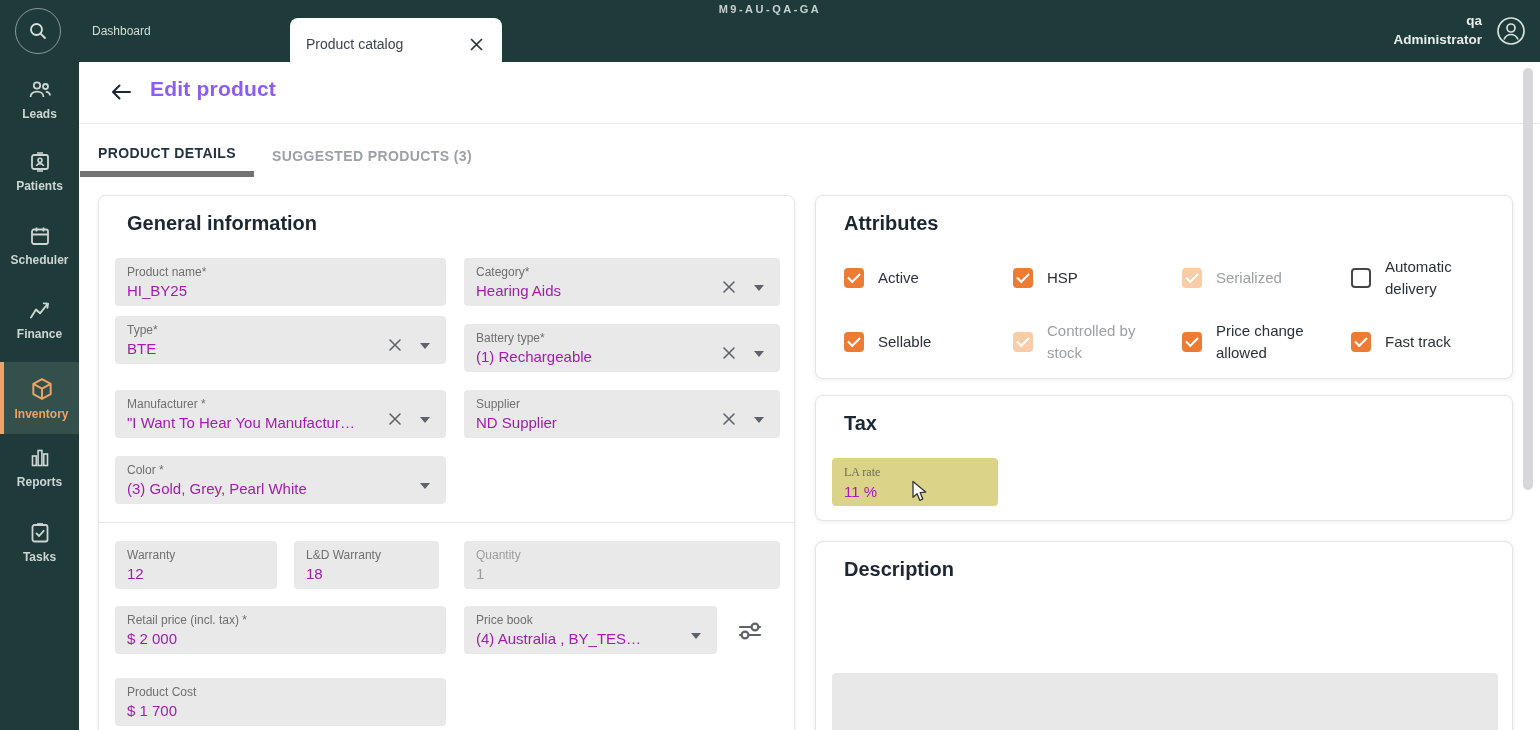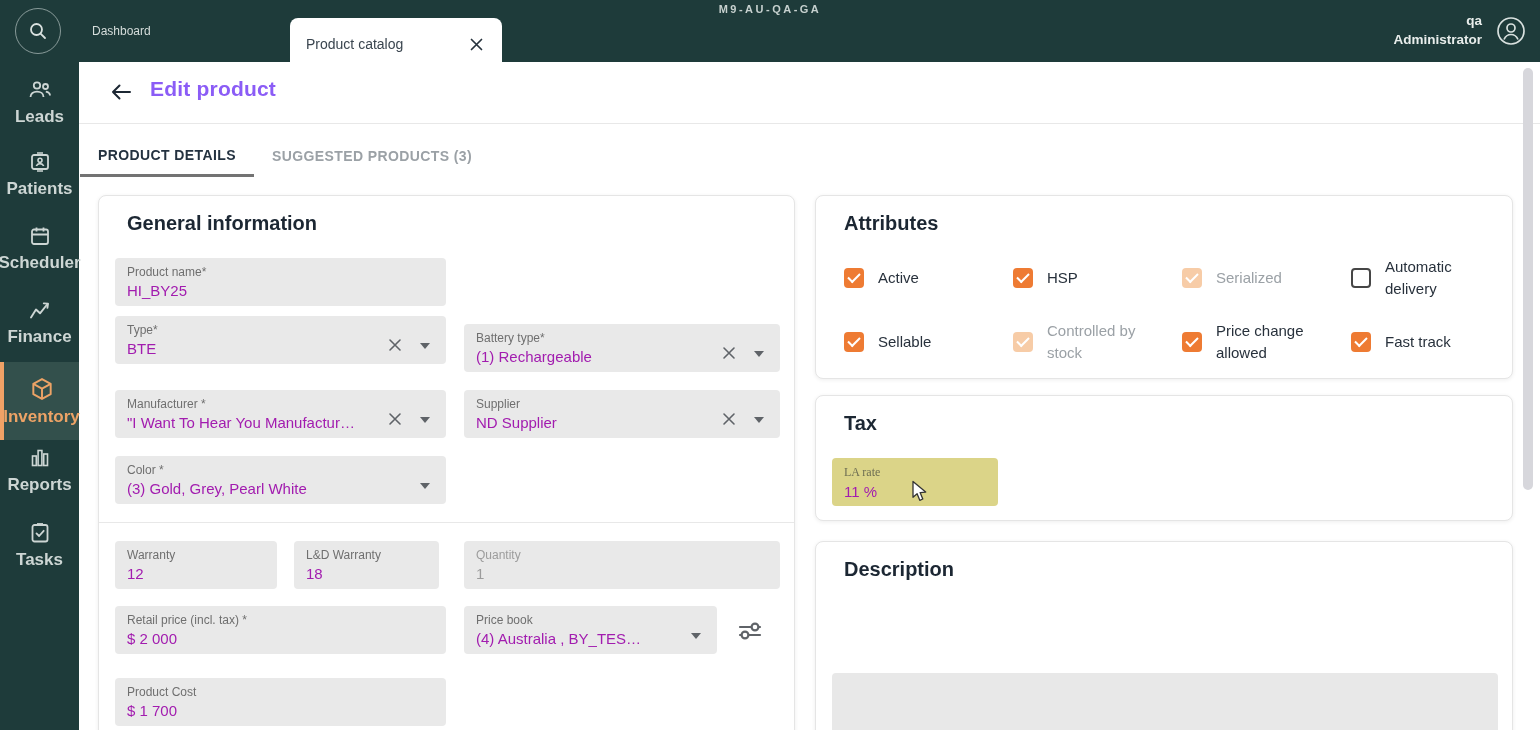--- a/index.html
+++ b/index.html
@@ -23,33 +23,33 @@
   .browser-tab .tab-text { font-size:14px; color:#3A454F; }
   .tab-close { margin-left:auto; display:flex; align-items:center; cursor:pointer; padding:4px; }
   .user-block { right:58px; top:11px; text-align:right; color:#E8EDEB; font-size:13.5px;
     font-weight:600; line-height:19px; }
   .avatar { right:13px; top:15px; width:32px; height:32px; display:flex; cursor:pointer; }
 
   
   .sidebar { left:0; top:62px; width:79px; height:668px; background:#1E3B3A; z-index:4; }
   .side-item { position:absolute; left:0; width:79px; display:flex; flex-direction:column;
     align-items:center; gap:5px; cursor:pointer; color:#CDD6D4; }
-  .side-item .lbl { font-size:17px; font-weight:600; }
+  .side-item .lbl { font-size:12px; font-weight:600; }
   .side-item.active { background:#33504C; border-left:4px solid #F1A266; width:79px;
     padding:14px 0 13px; color:#EDA366; }
   .side-item.active .lbl { color:#EDA366; }
 
   
   .page-head { left:79px; top:62px; width:1461px; height:62px; background:#fff; border-bottom:1px solid #E8E8E8; }
   .back-btn { left:108px; top:79px; width:28px; height:26px; cursor:pointer; display:flex; align-items:center; }
   .page-title { left:150px; top:77px; font-size:21px; font-weight:700; color:#8b5cf6; letter-spacing:.2px; }
   .view-tabs { left:80px; top:135px; height:42px; display:flex; }
   .vtab { height:42px; display:flex; align-items:center; padding:0 18px; font-size:14px;
     font-weight:700; letter-spacing:.4px; cursor:pointer; }
-  .vtab.active { color:#243240; border-bottom:3px solid #737373; }
+  .vtab.active { color:#243240; border-bottom:6px solid #737373; }
   .vtab.inactive { color:#9BA1A6; }
 
   
   .card { position:absolute; background:#fff; border:1px solid #E5E5E5; border-radius:8px;
     box-shadow:0 1px 4px rgba(0,0,0,.07); }
   .card-title { position:absolute; left:28px; top:16px; font-size:20px; font-weight:700; color:#1C2733; }
 
   .card-general { left:98px; top:195px; width:697px; height:600px; }
   .card-attributes { left:815px; top:195px; width:698px; height:184px; }
   .card-tax { left:815px; top:395px; width:698px; height:126px; }
@@ -208,20 +208,28 @@
 </div>
 
 <div class="card card-general">
   <div class="card-title">General information</div>
 
   <div class="field" style="left:16px;top:62px;width:331px">
     <div class="f-label">Product name*</div>
     <div class="f-value">HI_BY25</div>
   </div>
 
+  <div class="field has-icons" style="left:365px;top:62px;width:316px">
+    <div class="f-label">Category*</div>
+    <div class="f-value">Hearing Aids</div>
+    <span class="icon-x"><svg width="14" height="14" viewBox="0 0 14 14">
+          <path d="M2 2l10 10M12 2L2 12" stroke="#5F6368" stroke-width="1.6" stroke-linecap="round"></path>
+        </svg></span>
+    <span class="caret"></span>
+  </div>
 
   <div class="field has-icons" style="left:16px;top:120px;width:331px">
     <div class="f-label">Type*</div>
     <div class="f-value">BTE</div>
     <span class="icon-x"><svg width="14" height="14" viewBox="0 0 14 14">
           <path d="M2 2l10 10M12 2L2 12" stroke="#5F6368" stroke-width="1.6" stroke-linecap="round"></path>
         </svg></span>
     <span class="caret"></span>
   </div>
 

